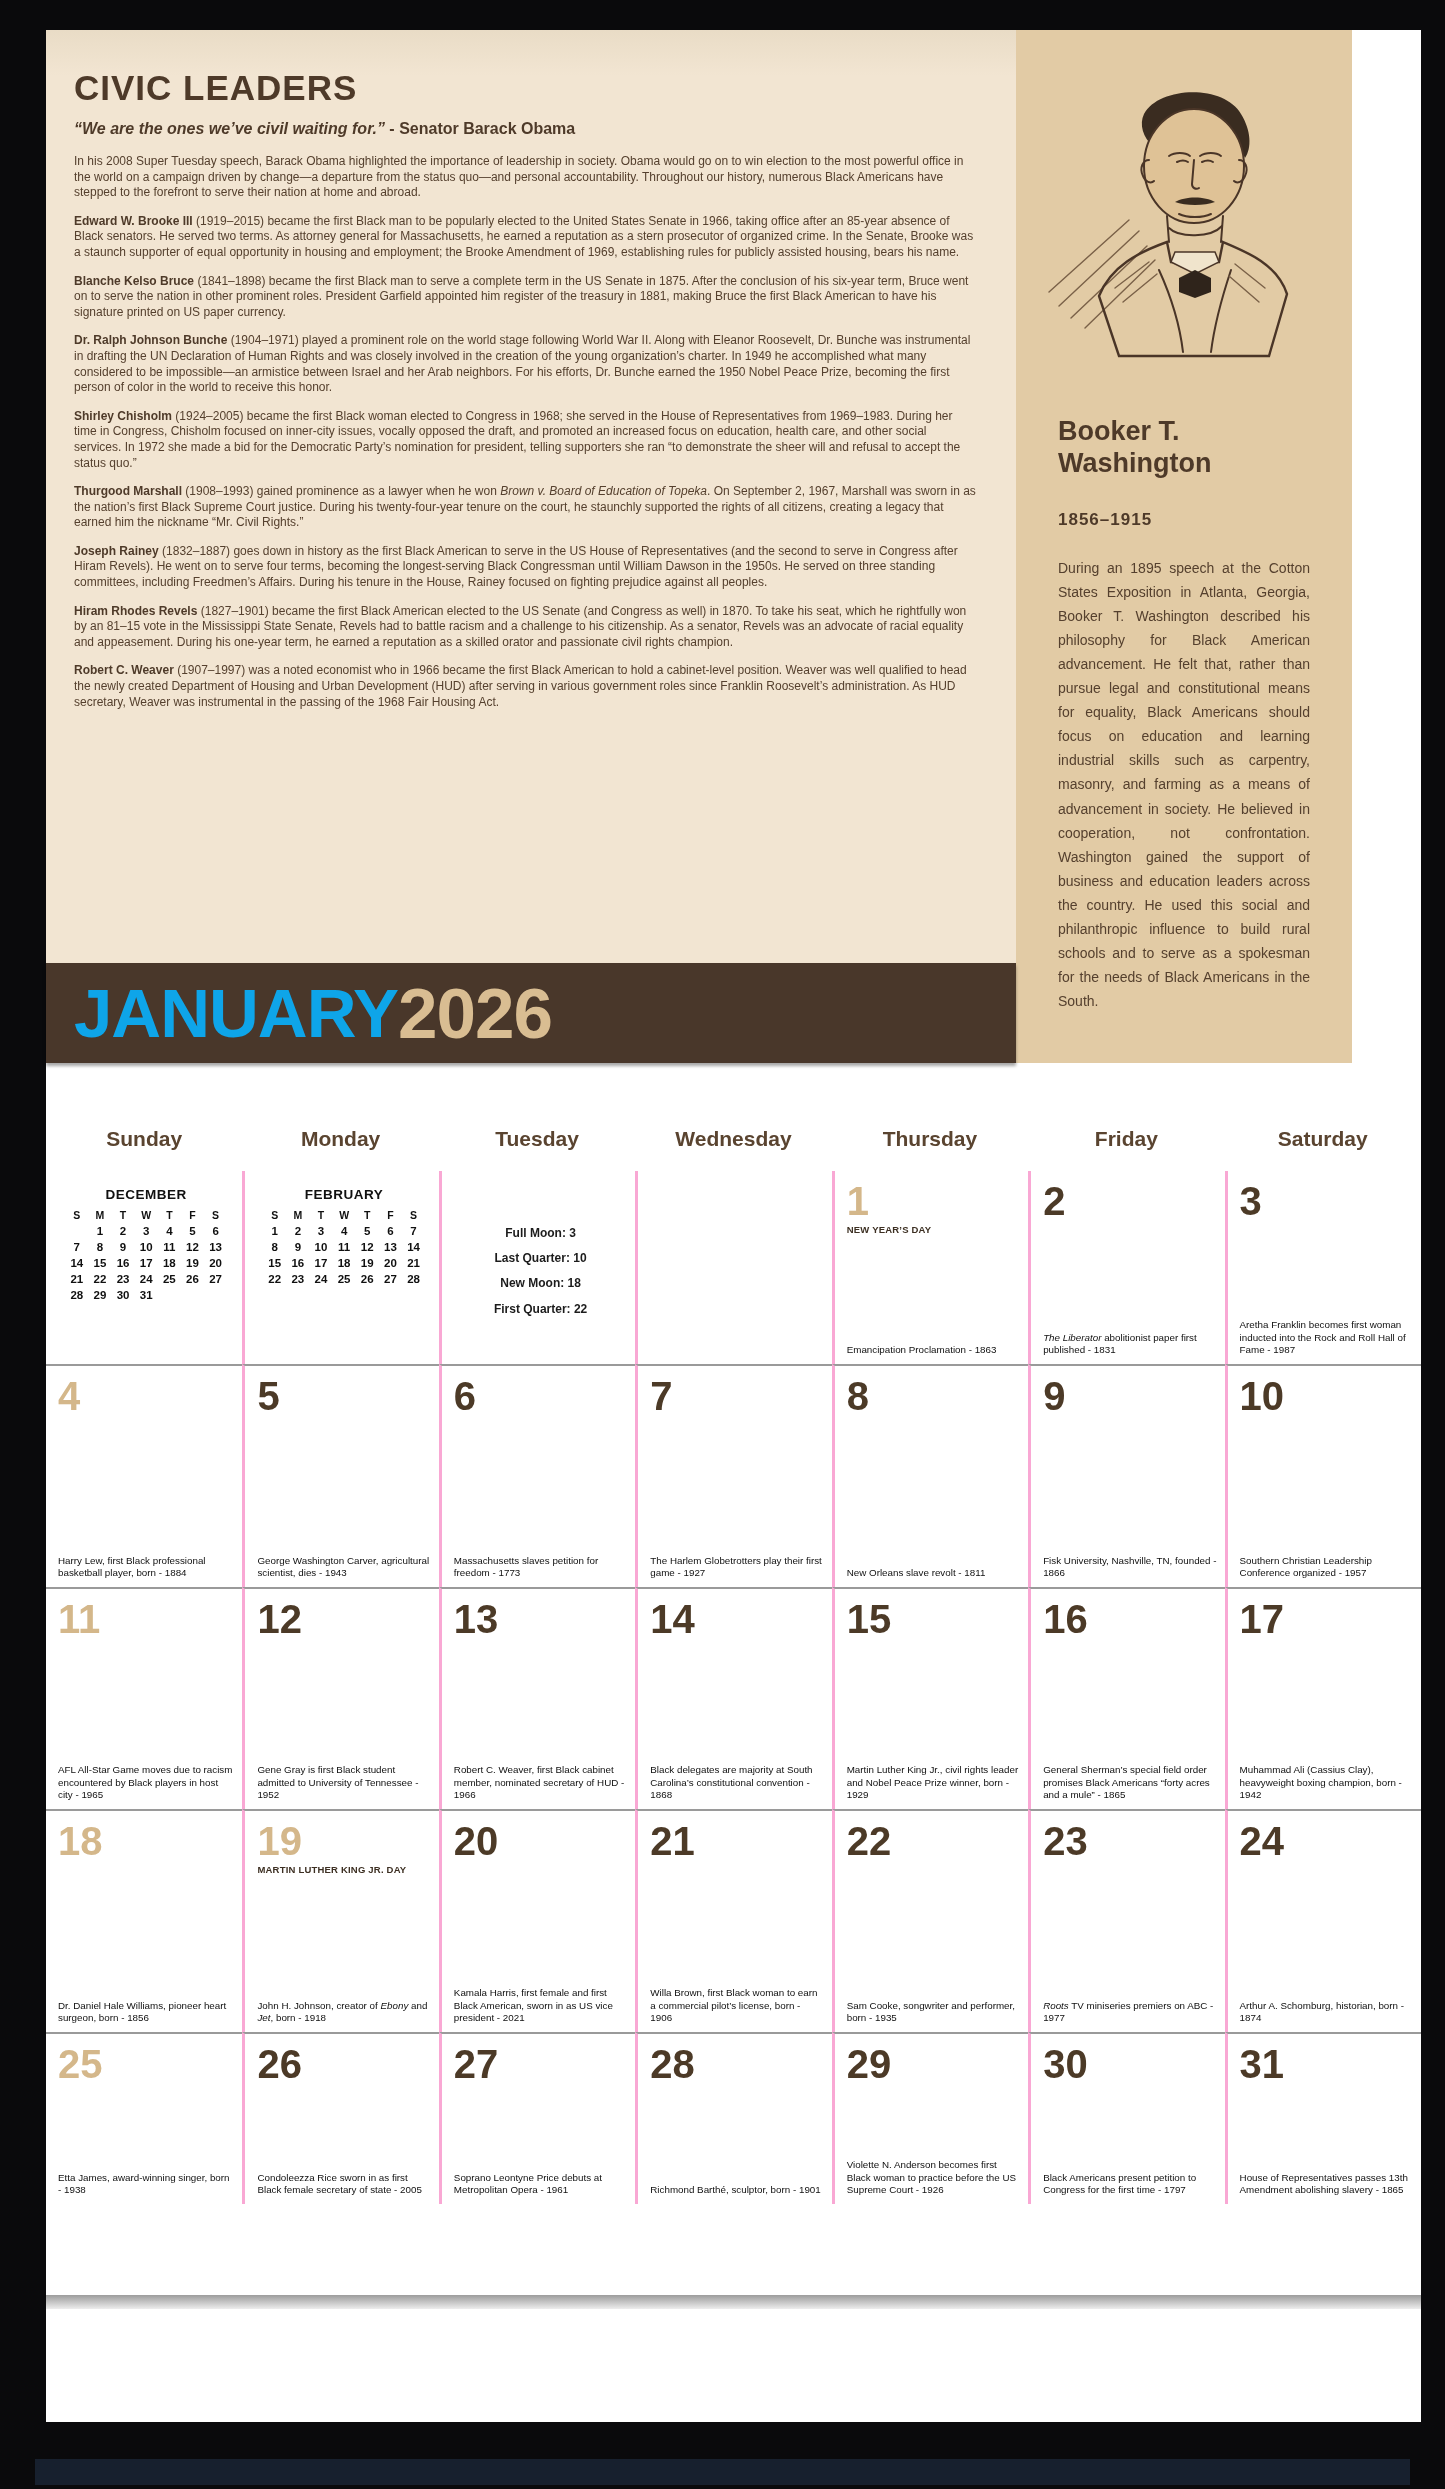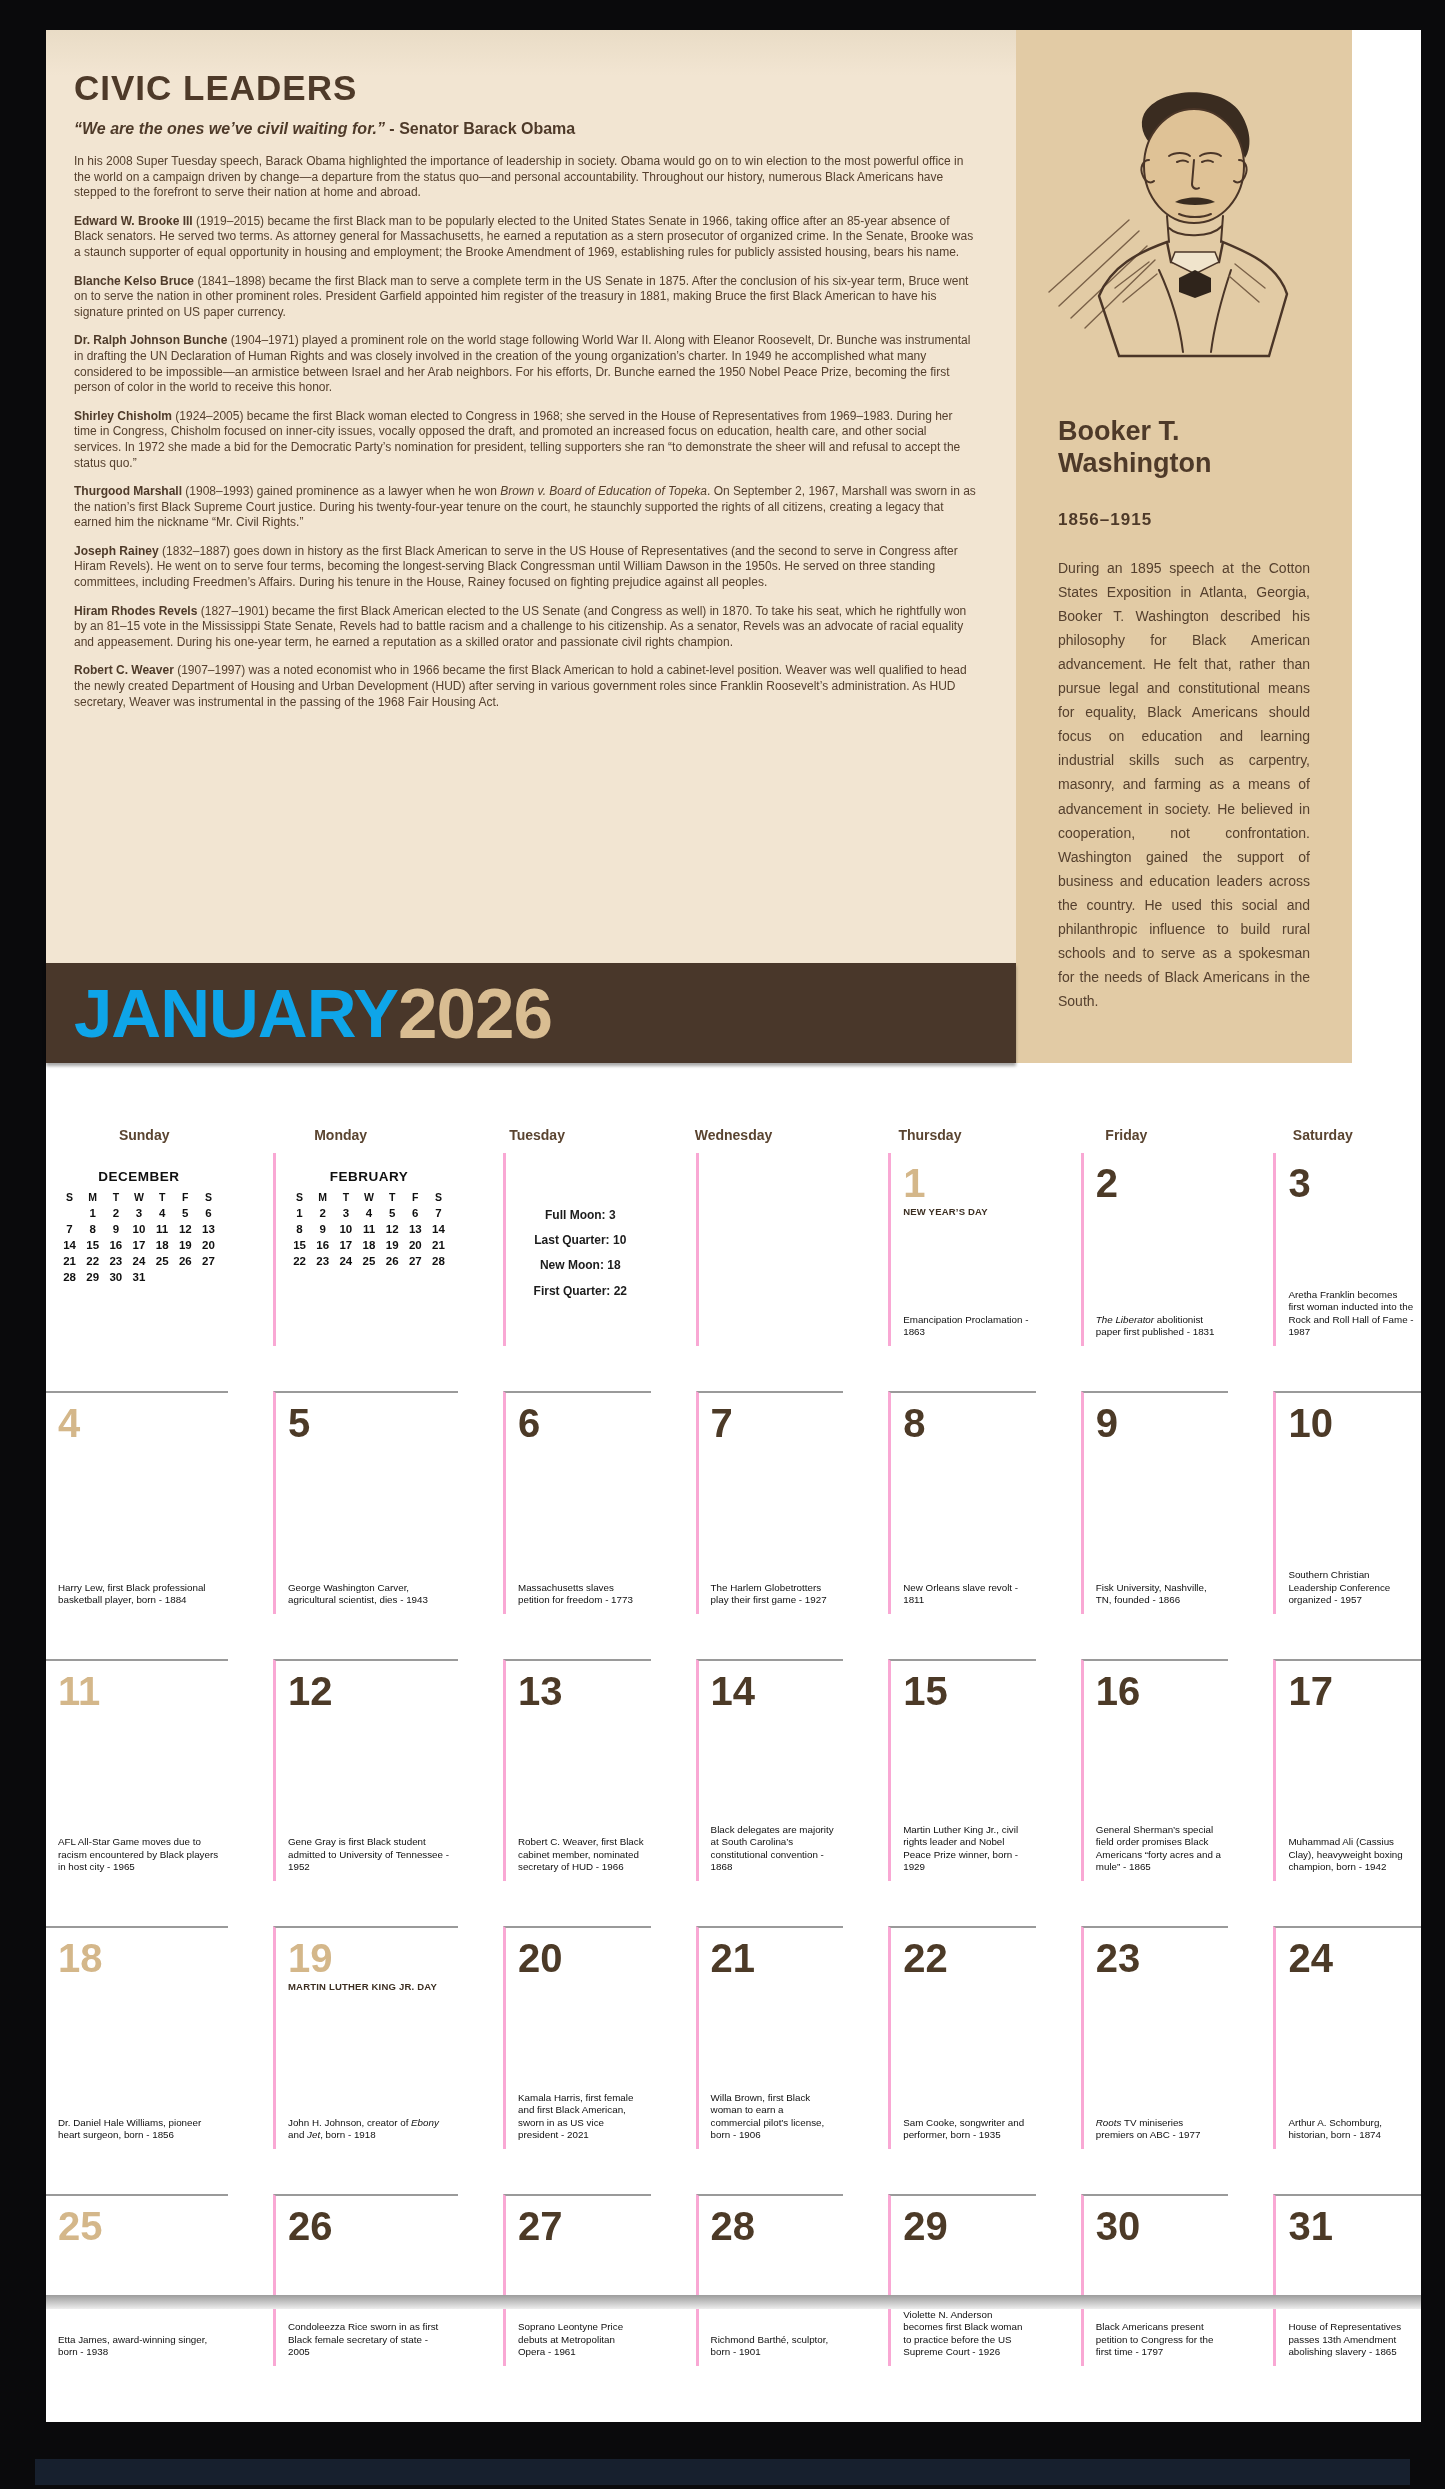--- a/index.html
+++ b/index.html
@@ -24,22 +24,22 @@
   #sb-bio{font-size:14px;line-height:1.72;color:#55402e;text-align:justify;}
 
   
   #banner{position:absolute;left:0;top:933px;width:970px;height:100px;background:#49372a;display:flex;align-items:center;padding-left:28px;box-sizing:border-box;box-shadow:0 3px 3px rgba(0,0,0,.35);}
   #banner .mo{font-size:69px;font-weight:bold;color:#0ea5e9;letter-spacing:-1px;}
   #banner .yr{font-size:71px;font-weight:bold;color:#d9bd92;letter-spacing:-1px;}
 
   
   #calendar{position:absolute;left:0;top:1033px;width:1375px;}
   #day-headers{display:grid;grid-template-columns:repeat(7,1fr);padding-top:64px;}
-  .dh{text-align:center;font-weight:bold;font-size:14px;color:#5a4430;}
-  #grid{display:grid;grid-template-columns:repeat(7,1fr);grid-template-rows:193px 223px 222px 223px 172px;margin-top:10px;gap:45px;}
+  .dh{text-align:center;font-weight:bold;font-size:21px;color:#5a4430;}
+  #grid{display:grid;grid-template-columns:repeat(7,1fr);grid-template-rows:193px 223px 222px 223px 172px;margin-top:20px;}
   .cell{position:relative;box-sizing:border-box;padding:6px 8px 6px 12px;}
   .cell.vline{border-left:3px solid #f9a8d4;}
   .cell.hline{border-top:2px solid #9a9a9a;}
   .num{display:block;font-size:40px;font-weight:bold;color:#4c3a27;line-height:1;margin:4px 0 3px 0;}
   .num.accent{color:#d4b78a;}
   .holiday{font-size:9.5px;font-weight:bold;color:#3c2f22;letter-spacing:.2px;}
   .event{position:absolute;left:12px;right:7px;bottom:7px;font-size:9.8px;line-height:1.28;color:#101010;}
   .event i{font-style:italic;}
 
   

